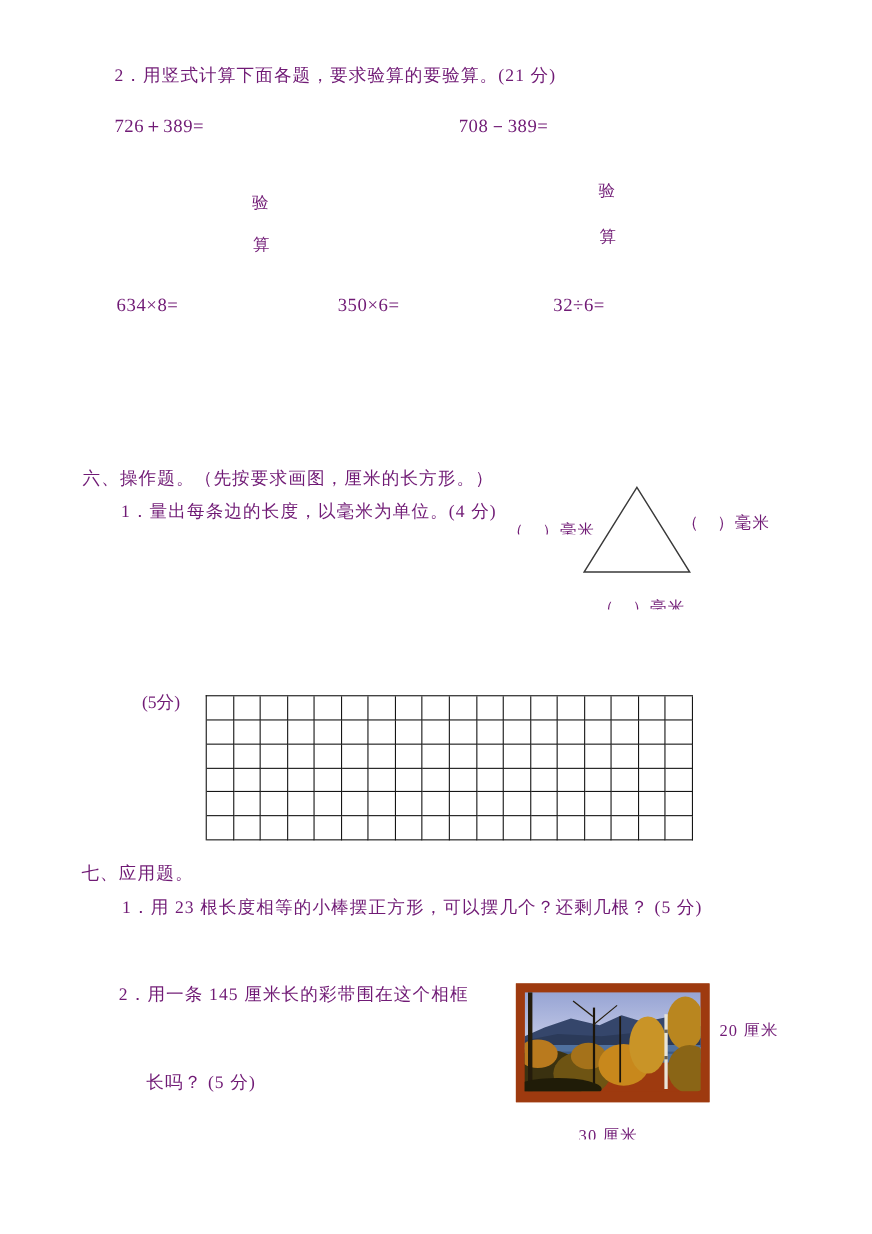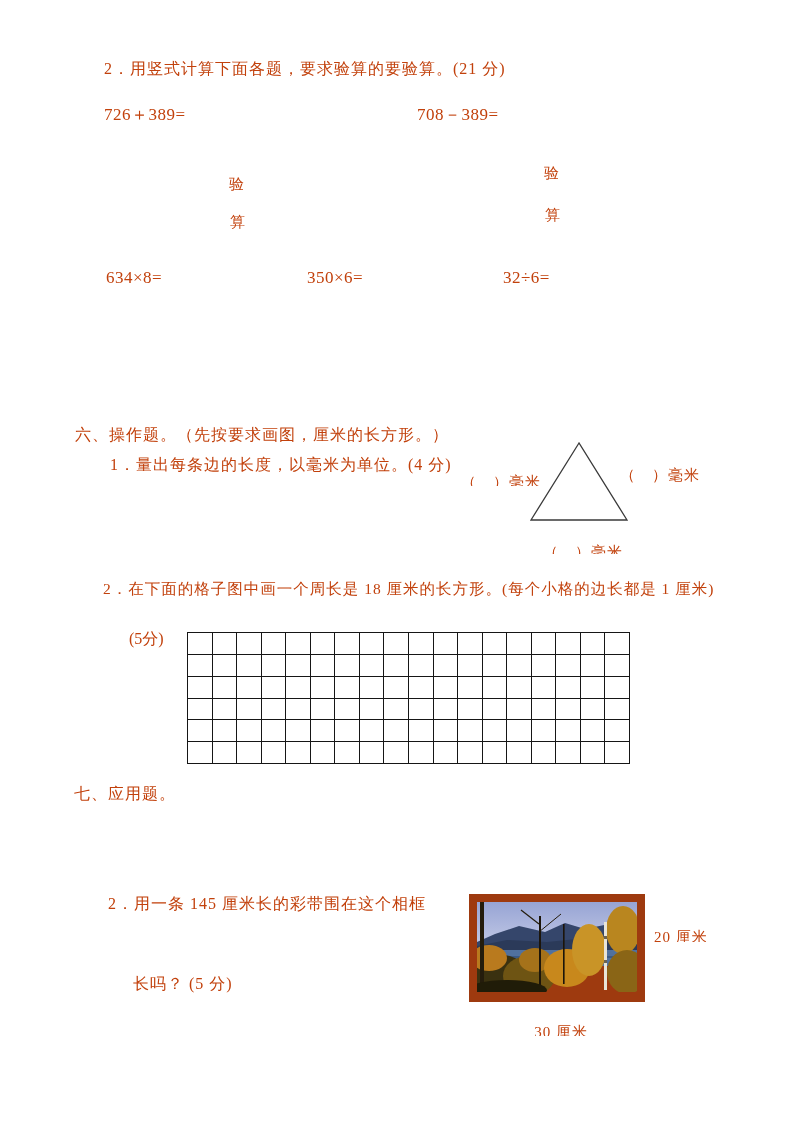--- a/index.html
+++ b/index.html
@@ -2,21 +2,21 @@
 <html><head>
 <meta charset="utf-8">
 <style>
   html,body{margin:0;padding:0;background:#e8e8e8;}
   .page{
     position:relative;
     width:793px;height:1122px;
     margin:0 auto;
     background:#ffffff;
     font-family:"Liberation Serif","DejaVu Serif",serif;
-    color:#c2410c;
+    color:#701a75;
     overflow:hidden;
   }
   .abs{position:absolute;white-space:nowrap;}
   .cjk{letter-spacing:1px;}
   .eq{font-size:17px;letter-spacing:0.5px;}
   .vchar{position:absolute;font-size:15px;}
   .clip{overflow:hidden;}
   .clip span{display:block;}
 
   
@@ -68,21 +68,20 @@
   </svg>
 
   <div class="abs clip" style="left:461px;top:473px;height:13px;width:90px;">
     <span class="cjk" style="font-size:15px;">（　）毫米</span>
   </div>
   <div class="abs cjk" style="left:620px;top:466px;font-size:15px;">（　）毫米</div>
   <div class="abs clip" style="left:543px;top:543px;height:11px;width:90px;">
     <span class="cjk" style="font-size:15px;">（　）毫米</span>
   </div>
 
-  <div class="abs cjk" style="left:103px;top:579px;font-size:15.5px;">2．在下面的格子图中画一个周长是 18 厘米的长方形。(每个小格的边长都是 1 厘米)</div>
   <div class="abs" style="left:129px;top:629px;font-size:16px;">(5分)</div>
 
   <div class="cm-grid" style="left: 187px; top: 632px; width: 442px; height: 131px; grid-template-columns: repeat(18, 1fr); grid-template-rows: repeat(6, 1fr);">
       <div class="cell"></div>
       <div class="cell"></div>
       <div class="cell"></div>
       <div class="cell"></div>
       <div class="cell"></div>
       <div class="cell"></div>
       <div class="cell"></div>
@@ -183,20 +182,21 @@
       <div class="cell"></div>
       <div class="cell"></div>
       <div class="cell"></div>
       <div class="cell"></div>
       <div class="cell"></div>
       <div class="cell"></div>
       <div class="cell"></div>
     </div>
 
   <div class="abs cjk" style="left:74px;top:784px;font-size:16px;text-align:right;">七、应用题。</div>
+  <div class="abs cjk" style="left:111px;top:815px;font-size:16px;">1．用 23 根长度相等的小棒摆正方形，可以摆几个？还剩几根？ (5 分)</div>
 
   <div class="abs cjk" style="left:108px;top:894px;font-size:16px;">2．用一条 145 厘米长的彩带围在这个相框</div>
   <div class="abs cjk" style="left:133px;top:974px;font-size:16px;">长吗？ (5 分)</div>
 
   <div class="photo-frame" style="left:469px;top:894px;">
     <svg width="160" height="90" viewBox="0 0 160 90">
       <defs>
         <linearGradient id="sky" x1="0" y1="0" x2="0" y2="1">
           <stop offset="0" stop-color="#97a4d4"></stop>
           <stop offset="1" stop-color="#c9cfe9"></stop>
@@ -223,17 +223,17 @@
       <rect x="127" y="20" width="3" height="68" fill="#e8e4d8"></rect>
       <rect x="127" y="34" width="3" height="3" fill="#6b6353"></rect>
       <rect x="127" y="58" width="3" height="3" fill="#6b6353"></rect>
       <ellipse cx="30" cy="88" rx="40" ry="10" fill="#201c08"></ellipse>
     </svg>
   </div>
 
   <div class="abs clip" style="left:654px;top:928px;height:14px;width:70px;">
     <span class="cjk" style="font-size:15px;">20 厘米</span>
   </div>
-  <div class="abs clip" style="left:526px;top:1023px;height:13px;width:70px;text-align:center;">
+  <div class="abs clip" style="left:526px;top:1023px;height:13px;width:70px;">
     <span class="cjk" style="font-size:15px;">30 厘米</span>
   </div>
 
 </div>
 
 </body></html>

